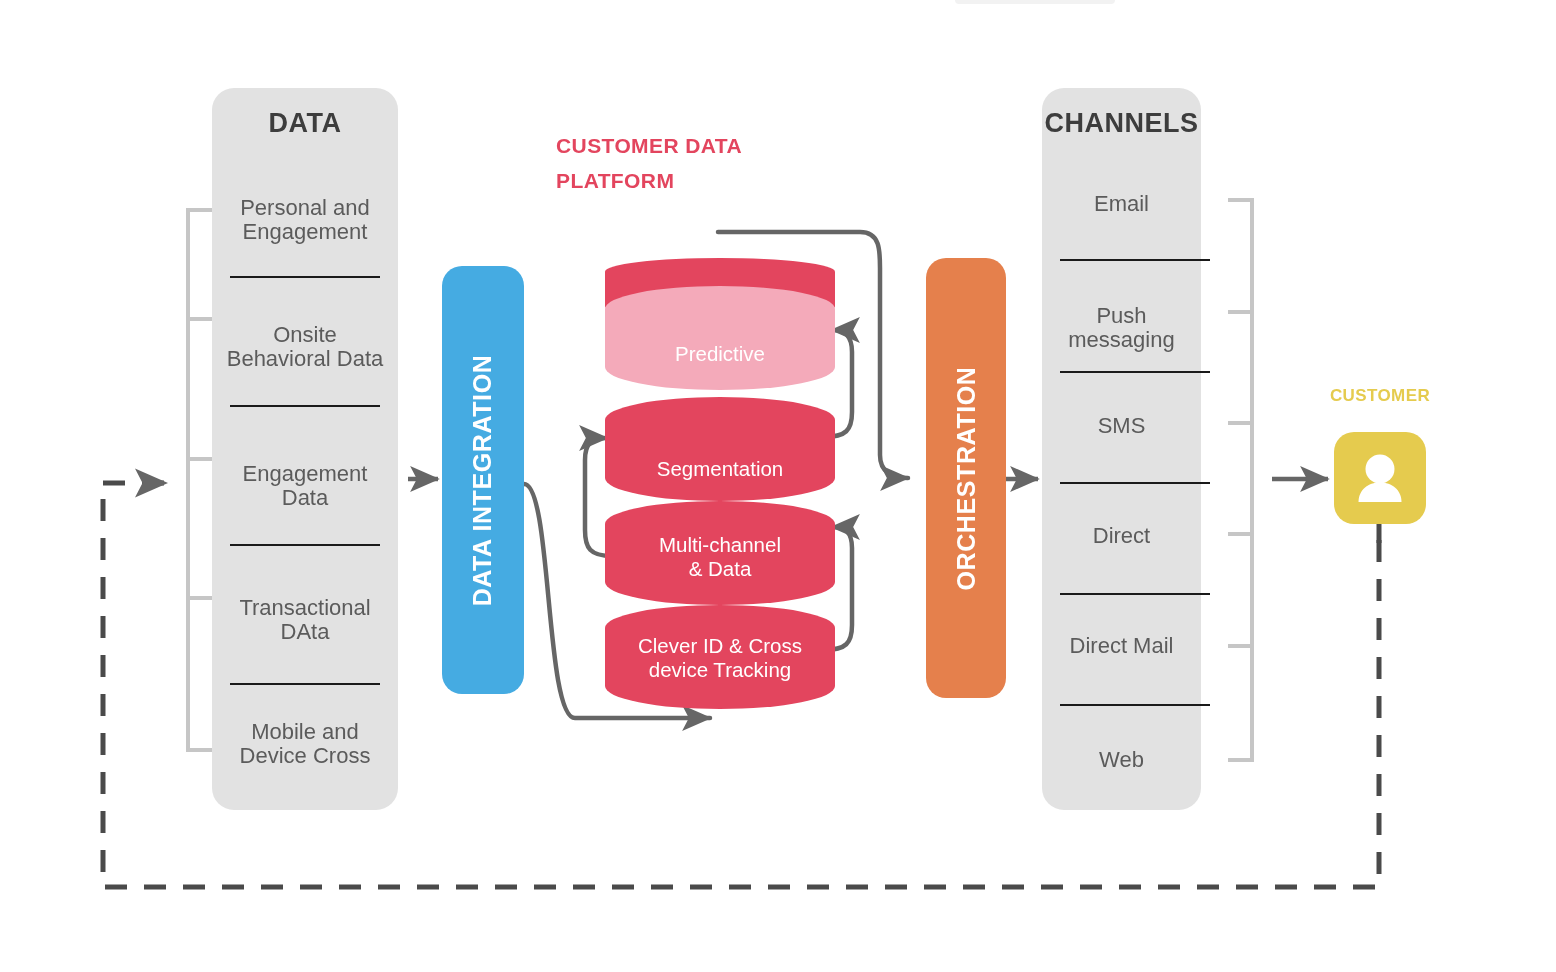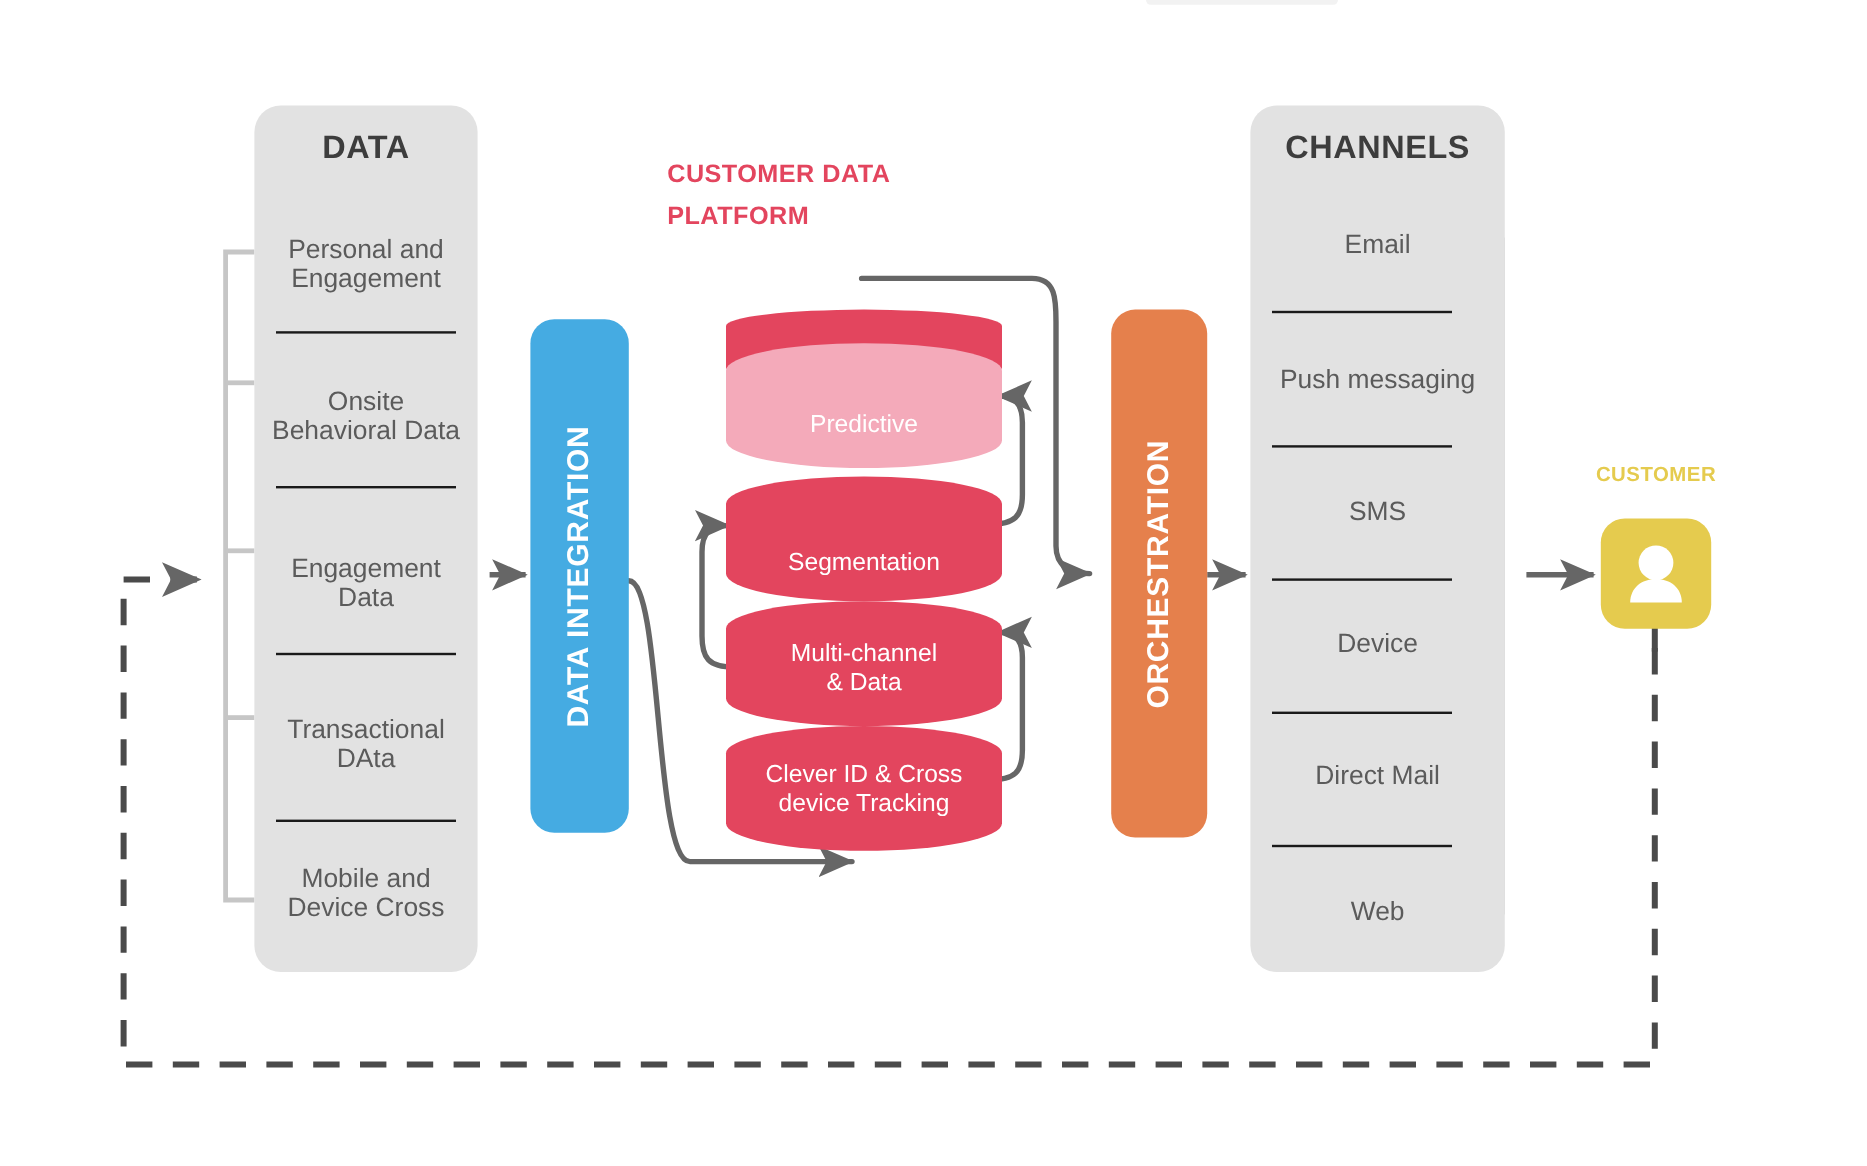--- a/index.html
+++ b/index.html
@@ -236,40 +236,40 @@
     <div class="disc-label" style="top:376px;">
       <div>Clever ID &amp; Cross</div>
       <div>device Tracking</div>
     </div>
   </div>
 
   <div class="vbar" style="left:926px; top:258px; width:80px; height:440px; background:#e5804c;">
     <span>ORCHESTRATION</span>
   </div>
 
-  <div class="panel" style="left:1042px; top:88px; width:212px; height:722px;">
+  <div class="panel" style="left:1042px; top:88px; width:159px; height:722px;">
     <div class="panel-title" style="top:20px;">CHANNELS</div>
 
     <div class="panel-row" style="top:104px;">
       <div>Email</div>
     </div>
     <div class="panel-rule" style="left:18px; width:150px; top:171px;"></div>
 
     <div class="panel-row" style="top:216px;">
       <div>Push messaging</div>
     </div>
     <div class="panel-rule" style="left:18px; width:150px; top:283px;"></div>
 
     <div class="panel-row" style="top:326px;">
       <div>SMS</div>
     </div>
     <div class="panel-rule" style="left:18px; width:150px; top:394px;"></div>
 
     <div class="panel-row" style="top:436px;">
-      <div>Device</div>
+      <div>Direct</div>
     </div>
     <div class="panel-rule" style="left:18px; width:150px; top:505px;"></div>
 
     <div class="panel-row" style="top:546px;">
       <div>Direct Mail</div>
     </div>
     <div class="panel-rule" style="left:18px; width:150px; top:616px;"></div>
 
     <div class="panel-row" style="top:660px;">
       <div>Web</div>

